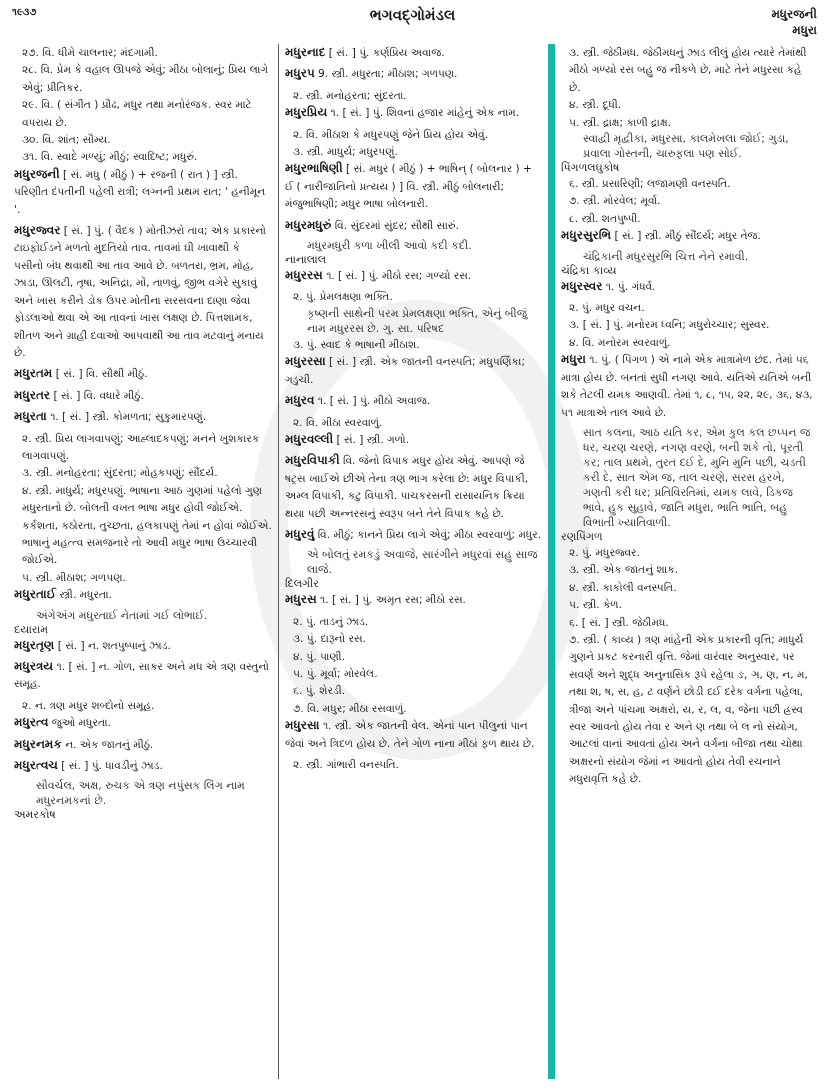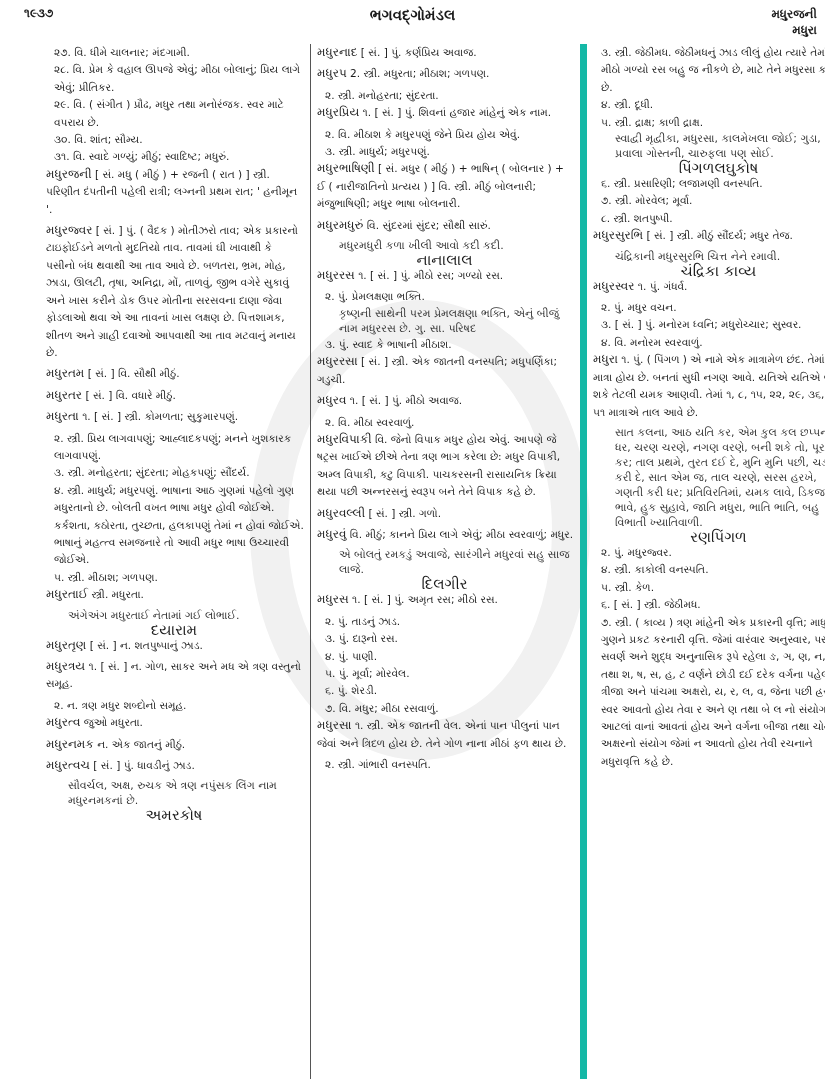--- a/index.html
+++ b/index.html
@@ -8,33 +8,33 @@
     background: #ffffff; color: #1a1a1a;
     font-family: "DejaVu Sans", sans-serif;
     position: relative;
   }
   .watermark {
     position: absolute; left: 250px; top: 300px; width: 340px; height: 460px;
     border-radius: 50%; border: 38px solid #f1f1f1; box-sizing: border-box;
     z-index: 0; pointer-events: none;
   }
   .header { position: absolute; top: 4px; left: 0; width: 825px; height: 36px; z-index: 2; }
-  .header .pg { position: absolute; left: 24px; top: 2px; font-size: 12px; font-weight: bold; }
+  .header .pg { position: absolute; left: 12px; top: 2px; font-size: 10px; font-weight: bold; }
   .header .title { position: absolute; left: 0; right: 0; top: 2px; text-align: center; font-size: 15px; font-weight: bold; }
   .header .guide { position: absolute; right: 8px; top: 2px; text-align: right; font-size: 12px; font-weight: bold; line-height: 16px; }
   .cols { position: absolute; top: 44px; left: 0; width: 825px; height: 1040px; z-index: 1; }
-  .col { position: absolute; top: 0; height: 1035px; box-sizing: border-box; padding: 0 6px; font-size: 10.6px; line-height: 17.4px; overflow: hidden; margin-left: 32px; }
+  .col { position: absolute; top: 0; height: 1035px; box-sizing: border-box; padding: 0 6px; font-size: 10.6px; line-height: 17.4px; overflow: hidden; }
   .col.c1 { left: 8px; width: 270px; }
   .col.c2 { left: 278px; width: 270px; border-left: 1px solid #555; }
   .col.c3 { left: 548px; width: 272px; border-left: 7px solid #14b8a6; }
   .entry { margin-bottom: 4px; }
-  .hw { font-weight: normal; font-size: 12px; }
+  .hw { font-weight: bold; font-size: 12px; }
   .sense { padding-left: 8px; }
   .quote { padding-left: 22px; font-size: 11px; line-height: 15px; color: #333; }
-  .src { text-align: center; font-size: 15px; line-height: 14px; padding-right: 2px; }
+  .src { text-align: left; font-size: 11px; line-height: 14px; padding-right: 2px; }
 </style>
 </head>
 <body>
 
 <div class="watermark"></div>
 
 <div class="header">
   <span class="pg">૧૯૩૭</span>
   <div class="title">ભગવદ્ગોમંડલ</div>
   <div class="guide">
@@ -66,38 +66,38 @@
       <div class="entry"><span class="hw">મધુરત્રય</span><span> ૧. [ સં. ] ન. ગોળ, સાકર અને મધ એ ત્રણ વસ્તુનો સમૂહ.</span></div>
       <div class="sense">૨. ન. ત્રણ મધુર શબ્દોનો સમૂહ.</div>
       <div class="entry"><span class="hw">મધુરત્વ</span><span> જુઓ મધુરતા.</span></div>
       <div class="entry"><span class="hw">મધુરનમક</span><span> ન. એક જાતનું મીઠું.</span></div>
       <div class="entry"><span class="hw">મધુરત્વચ</span><span> [ સં. ] પું. ધાવડીનું ઝાડ.</span></div>
       <div class="quote">સૌવર્ચલ, અક્ષ, રુચક એ ત્રણ નપુંસક લિંગ નામ મધુરનમકનાં છે.</div>
       <div class="src">અમરકોષ</div>
     </div>
   <div class="col c2">
       <div class="entry"><span class="hw">મધુરનાદ</span><span> [ સં. ] પું. કર્ણપ્રિય અવાજ.</span></div>
-      <div class="entry"><span class="hw">મધુરપ</span><span> 2. સ્ત્રી. મધુરતા; મીઠાશ; ગળપણ.</span></div>
+      <div class="entry"><span class="hw">મધુરપ</span><span> 9. સ્ત્રી. મધુરતા; મીઠાશ; ગળપણ.</span></div>
       <div class="sense">૨. સ્ત્રી. મનોહરતા; સુંદરતા.</div>
       <div class="entry"><span class="hw">મધુરપ્રિય</span><span> ૧. [ સં. ] પું. શિવનાં હજાર માંહેનું એક નામ.</span></div>
       <div class="sense">૨. વિ. મીઠાશ કે મધુરપણું જેને પ્રિય હોય એવું.</div>
       <div class="sense">૩. સ્ત્રી. માધુર્ય; મધુરપણું.</div>
       <div class="entry"><span class="hw">મધુરભાષિણી</span><span> [ સં. મધુર ( મીઠું ) + ભાષિન્ ( બોલનાર ) + ઈ ( નારીજાતિનો પ્રત્યય ) ] વિ. સ્ત્રી. મીઠું બોલનારી; મંજુભાષિણી; મધુર ભાષા બોલનારી.</span></div>
       <div class="entry"><span class="hw">મધુરમધુરું</span><span> વિ. સુંદરમાં સુંદર; સૌથી સારું.</span></div>
       <div class="quote">મધુરમધુરી કળા ખીલી આવો કદી કદી.</div>
       <div class="src">નાનાલાલ</div>
       <div class="entry"><span class="hw">મધુરરસ</span><span> ૧. [ સં. ] પું. મીઠો રસ; ગળ્યો રસ.</span></div>
       <div class="sense">૨. પું. પ્રેમલક્ષણા ભક્તિ.</div>
       <div class="quote">કૃષ્ણની સાથેની પરમ પ્રેમલક્ષણા ભક્તિ, એનું બીજું નામ મધુરરસ છે.   ગુ. સા. પરિષદ</div>
       <div class="sense">૩. પું. સ્વાદ કે ભાષાની મીઠાશ.</div>
       <div class="entry"><span class="hw">મધુરરસા</span><span> [ સં. ] સ્ત્રી. એક જાતની વનસ્પતિ; મધુપર્ણિકા; ગડુચી.</span></div>
       <div class="entry"><span class="hw">મધુરવ</span><span> ૧. [ સં. ] પું. મીઠો અવાજ.</span></div>
       <div class="sense">૨. વિ. મીઠા સ્વરવાળું.</div>
+      <div class="entry"><span class="hw">મધુરવલ્લી</span><span> [ સં. ] સ્ત્રી. ગળો.</span></div>
       <div class="entry"><span class="hw">મધુરવિપાકી</span><span> વિ. જેનો વિપાક મધુર હોય એવું. આપણે જે ષટ્રસ ખાઈએ છીએ તેના ત્રણ ભાગ કરેલા છે: મધુર વિપાકી, અમ્લ વિપાકી, કટુ વિપાકી. પાચકરસની રાસાયનિક ક્રિયા થયા પછી અન્નરસનું સ્વરૂપ બને તેને વિપાક કહે છે.</span></div>
-      <div class="entry"><span class="hw">મધુરવલ્લી</span><span> [ સં. ] સ્ત્રી. ગળો.</span></div>
       <div class="entry"><span class="hw">મધુરવું</span><span> વિ. મીઠું; કાનને પ્રિય લાગે એવું; મીઠા સ્વરવાળું; મધુર.</span></div>
       <div class="quote">એ બોલતું રમકડું અવાજે, સારંગીને મધુરવાં સહુ સાજ લાજે.</div>
       <div class="src">દિલગીર</div>
       <div class="entry"><span class="hw">મધુરસ</span><span> ૧. [ સં. ] પું. અમૃત રસ; મીઠો રસ.</span></div>
       <div class="sense">૨. પું. તાડનું ઝાડ.</div>
       <div class="sense">૩. પું. દારૂનો રસ.</div>
       <div class="sense">૪. પું. પાણી.</div>
       <div class="sense">૫. પું. મૂર્વા; મોરવેલ.</div>
       <div class="sense">૬. પું. શેરડી.</div>
       <div class="sense">૭. વિ. મધુર; મીઠા રસવાળું.</div>
@@ -117,18 +117,19 @@
       <div class="quote">ચંદ્રિકાની મધુરસુરભિ ચિત્ત નેને રમાવી.</div>
       <div class="src">ચંદ્રિકા કાવ્ય</div>
       <div class="entry"><span class="hw">મધુરસ્વર</span><span> ૧. પું. ગંધર્વ.</span></div>
       <div class="sense">૨. પું. મધુર વચન.</div>
       <div class="sense">૩. [ સં. ] પું. મનોરમ ધ્વનિ; મધુરોચ્ચાર; સુસ્વર.</div>
       <div class="sense">૪. વિ. મનોરમ સ્વરવાળું.</div>
       <div class="entry"><span class="hw">મધુરા</span><span> ૧. પું. ( પિંગળ ) એ નામે એક માત્રામેળ છંદ. તેમાં ૫૬ માત્રા હોય છે. બનતાં સુધી નગણ આવે. યતિએ યતિએ બની શકે તેટલી યમક આણવી. તેમાં ૧, ૮, ૧૫, ૨૨, ૨૯, ૩૬, ૪૩, ૫૧ માત્રાએ તાલ આવે છે.</span></div>
       <div class="quote">સાત કલના, આઠ યતિ કર, એમ કુલ કલ છપ્પન જ ધર, ચરણ ચરણે, નગણ વરણે, બની શકે તો, પૂરતી કર; તાલ પ્રથમે, તુરત દઈ દે, મુનિ મુનિ પછી, ચડતી કરી દે, સાત એમ જ, તાલ ચરણે, સરસ હરખે, ગણતી કરી ધર; પ્રતિવિરતિમાં, યમક લાવે, ડિકજ ભાવે, હુક સુહાવે, જાતિ મધુરા, ભાતિ ભાતિ, બહુ વિભાતી ખ્યાતિવાળી.</div>
       <div class="src">રણપિંગળ</div>
       <div class="sense">૨. પું. મધુરજ્વર.</div>
+      <div class="sense">૩. સ્ત્રી. એક જાતનું શાક.</div>
       <div class="sense">૪. સ્ત્રી. કાકોલી વનસ્પતિ.</div>
       <div class="sense">૫. સ્ત્રી. કેળ.</div>
       <div class="sense">૬. [ સં. ] સ્ત્રી. જેઠીમધ.</div>
       <div class="sense">૭. સ્ત્રી. ( કાવ્ય ) ત્રણ માંહેની એક પ્રકારની વૃત્તિ; માધુર્ય ગુણને પ્રકટ કરનારી વૃત્તિ. જેમાં વારંવાર અનુસ્વાર, પર સવર્ણ અને શુદ્ધ અનુનાસિક રૂપે રહેલા ઙ, ઞ, ણ, ન, મ, તથા શ, ષ, સ, હ, ટ વર્ણને છોડી દઈ દરેક વર્ગના પહેલા, ત્રીજા અને પાંચમા અક્ષરો, ય, ર, લ, વ, જેના પછી હ્રસ્વ સ્વર આવતો હોય તેવા ર અને ણ તથા બે લ નો સંયોગ, આટલાં વાનાં આવતાં હોય અને વર્ગના બીજા તથા ચોથા અક્ષરનો સંયોગ જેમાં ન આવતો હોય તેવી રચનાને મધુરાવૃત્તિ કહે છે.</div>
     </div>
 </div>
 
 </body></html>

